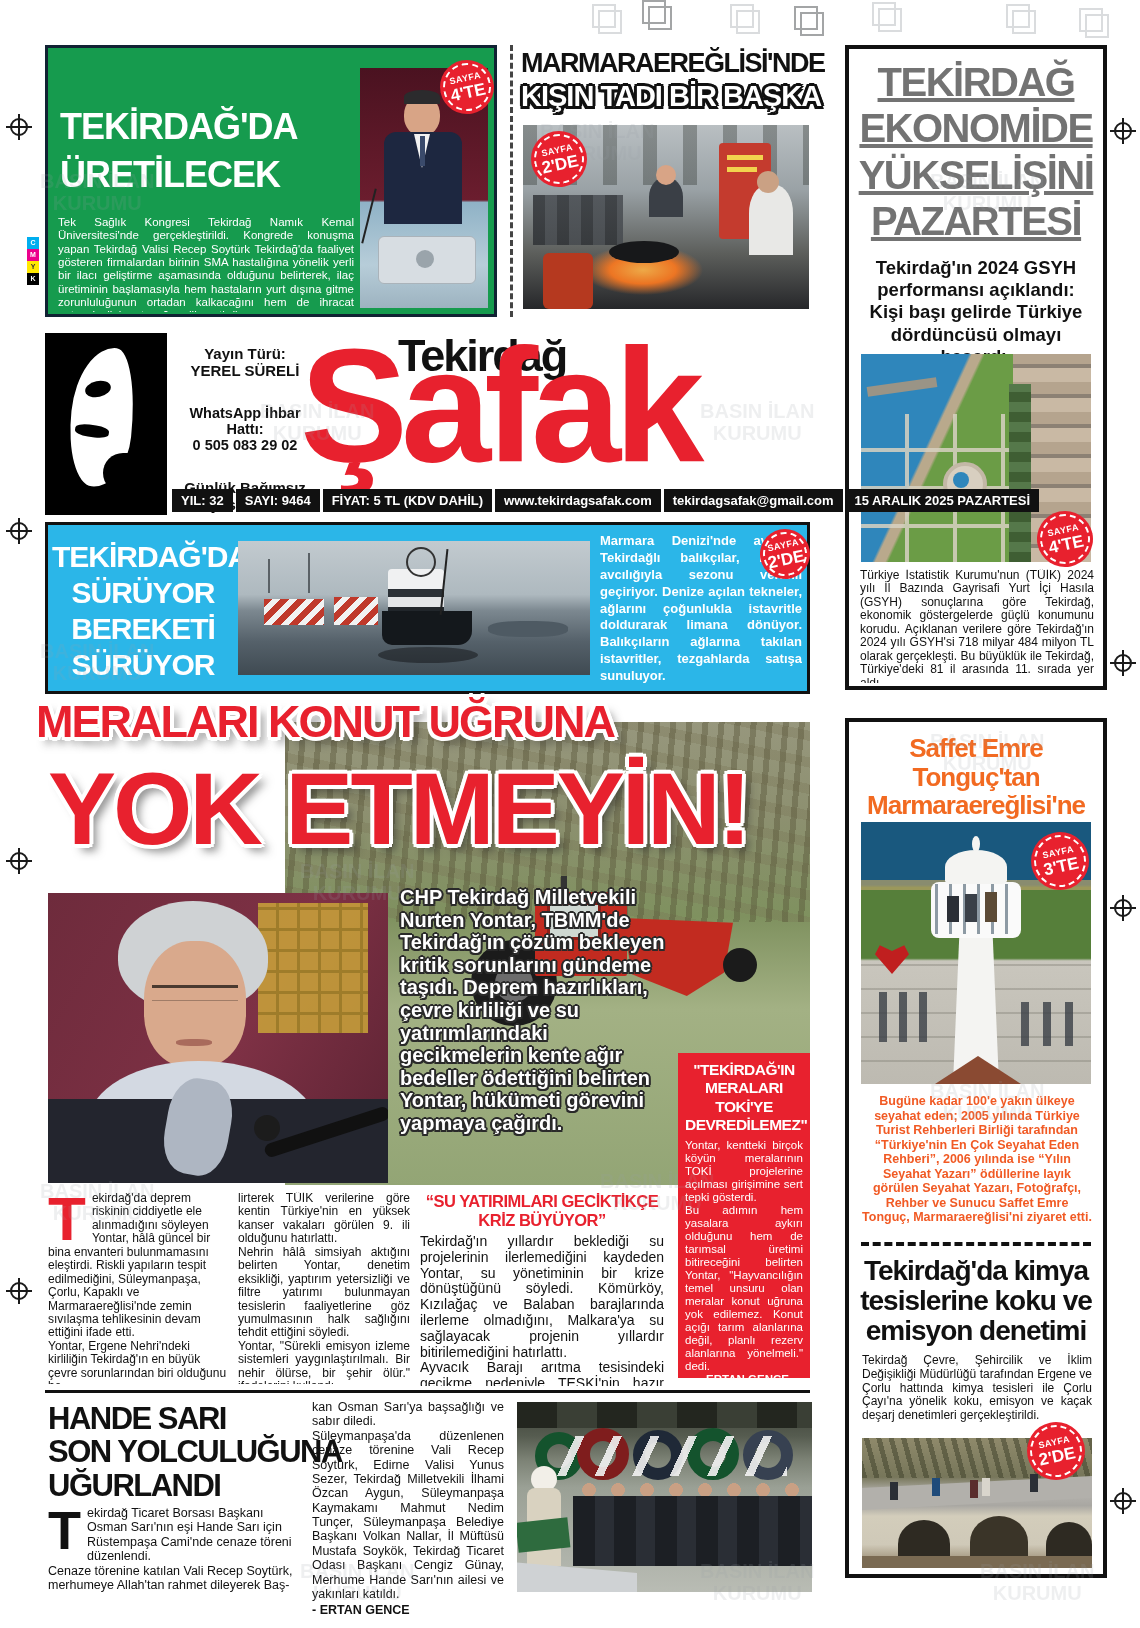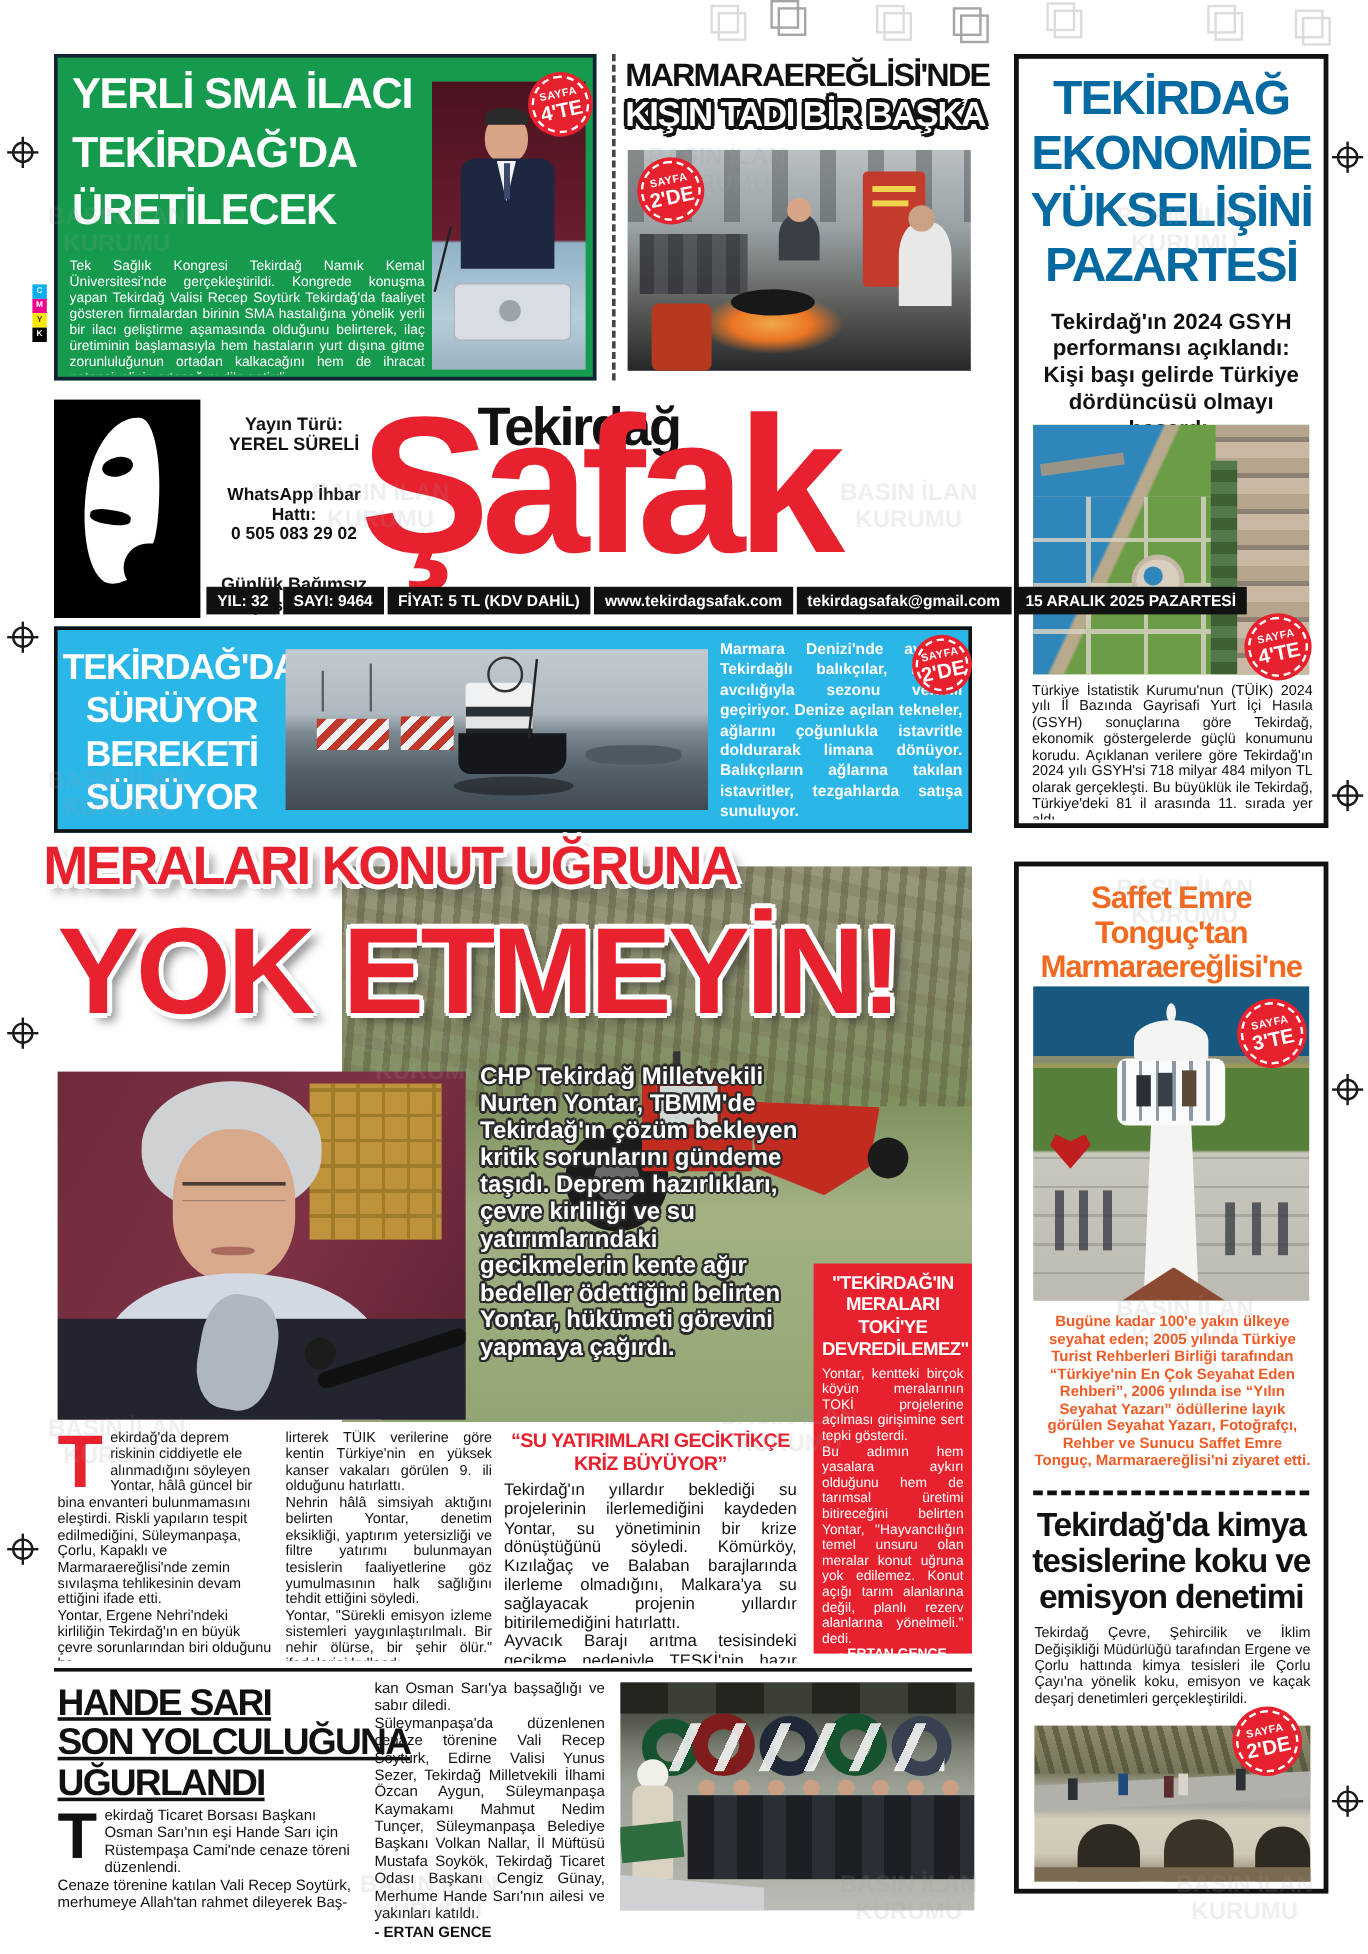--- a/index.html
+++ b/index.html
@@ -89,21 +89,21 @@
 <div class="wm" style="left:300px;top:860px;"><span>BASIN İLAN</span><br><span>KURUMU</span></div>
 <div class="wm" style="left:40px;top:1180px;"><span>BASIN İLAN</span><br><span>KURUMU</span></div>
 <div class="wm" style="left:600px;top:1170px;"><span>BASIN İLAN</span><br><span>KURUMU</span></div>
 <div class="wm" style="left:930px;top:1080px;"><span>BASIN İLAN</span><br><span>KURUMU</span></div>
 <div class="wm" style="left:300px;top:1560px;"><span>BASIN İLAN</span><br><span>KURUMU</span></div>
 <div class="wm" style="left:700px;top:1560px;"><span>BASIN İLAN</span><br><span>KURUMU</span></div>
 <div class="wm" style="left:980px;top:1560px;"><span>BASIN İLAN</span><br><span>KURUMU</span></div>
 
 <div class="abs" style="left:45px;top:45px;width:452px;height:272px;background:#169b4e;border:3px solid #123;box-sizing:border-box;">
   <div class="hl" style="position:absolute;left:12px;top:6px;width:300px;color:#fff;font-size:36px;line-height:1.35;">
-    <span>YERLİ SMA İLACI</span><br>
+    <br>
     <span>TEKİRDAĞ'DA</span><br>
     <span>ÜRETİLECEK</span>
   </div>
   <div class="photo" style="left:312px;top:20px;width:128px;height:240px;background:linear-gradient(180deg,#4a1220 0%,#6b1d2e 55%,#8fb2c6 56%,#b7cdd9 82%,#9db3c0 100%);">
     <div style="position:absolute;left:44px;top:26px;width:36px;height:42px;background:#d8a486;border-radius:50% 50% 46% 46%;"></div>
     <div style="position:absolute;left:44px;top:22px;width:36px;height:14px;background:#2b2b2d;border-radius:50% 50% 0 0;"></div>
     <div style="position:absolute;left:24px;top:64px;width:78px;height:92px;background:#1d2740;border-radius:12px 12px 0 0;"></div>
     <div style="position:absolute;left:54px;top:66px;width:16px;height:34px;background:#f2f2f2;clip-path:polygon(0 0,100% 0,50% 100%);"></div>
     <div style="position:absolute;left:60px;top:68px;width:5px;height:30px;background:#3a4a6b;"></div>
     <div style="position:absolute;left:18px;top:168px;width:96px;height:46px;background:#d7dde2;border-radius:6px;border:1px solid #aab3ba;"></div>
@@ -134,21 +134,21 @@
     <div style="position:absolute;left:86px;top:116px;width:70px;height:22px;background:#17181a;border-radius:50%;"></div>
     <div style="position:absolute;left:20px;top:128px;width:50px;height:56px;background:#b5391f;border-radius:6px;"></div>
   </div>
   <div class="badge" style="left:18px;top:86px;width:56px;height:56px;">
     <span class="b1">SAYFA</span>
     <span class="b2">2'DE</span>
   </div>
 </div>
 
 <div class="abs" style="left:845px;top:45px;width:262px;height:645px;border:4px solid #111;box-sizing:border-box;background:#fff;">
-  <div class="hl" style="position:absolute;left:0;top:10px;width:100%;text-align:center;font-size:40px;line-height:1.16;letter-spacing:-1.5px;color:#0369a1;">
+  <div class="hl" style="position:absolute;left:0;top:10px;width:100%;text-align:center;font-size:40px;line-height:1.16;letter-spacing:-1.5px;color:#737373;text-decoration:underline;">
     <span>TEKİRDAĞ</span><br>
     <span>EKONOMİDE</span><br>
     <span>YÜKSELİŞİNİ</span><br>
     <span>PAZARTESİ</span>
   </div>
   <div style="position:absolute;left:10px;top:208px;width:234px;text-align:center;font-weight:bold;font-size:18.5px;line-height:1.2;color:#111;">Tekirdağ'ın 2024 GSYH performansı açıklandı: Kişi başı gelirde Türkiye dördüncüsü olmayı başardı.</div>
   <div class="photo" style="left:12px;top:305px;width:230px;height:208px;background:#6b9c46;">
     <div style="position:absolute;inset:0;background:linear-gradient(115deg,#2f86bb 0%,#2f86bb 33%,#b9a98c 34%,#b9a98c 37%,transparent 38%);"></div>
     <div style="position:absolute;left:0;top:60px;width:150px;height:148px;background:repeating-linear-gradient(0deg,transparent 0 34px,#d8d2c2 34px 38px),repeating-linear-gradient(90deg,transparent 0 44px,#d8d2c2 44px 48px);opacity:.85;"></div>
     <div style="position:absolute;right:0;top:0;width:78px;height:208px;background:repeating-linear-gradient(0deg,#c9b9a4 0 14px,#8c8174 14px 18px,#b5a48e 18px 30px);"></div>
@@ -261,21 +261,21 @@
 Nehrin hâlâ simsiyah aktığını belirten Yontar, denetim eksikliği, yaptırım yetersizliği ve filtre yatırımı bulunmayan tesislerin faaliyetlerine göz yumulmasının halk sağlığını tehdit ettiğini söyledi.
 Yontar, "Sürekli emisyon izleme sistemleri yaygınlaştırılmalı. Bir nehir ölürse, bir şehir ölür." ifadelerini kullandı.</div>
 <div class="abs" style="left:420px;top:1192px;width:244px;height:194px;overflow:hidden;z-index:6;">
   <div style="color:#e8212e;font-weight:bold;font-size:16.5px;line-height:1.15;text-align:center;letter-spacing:-.5px;">“SU YATIRIMLARI GECİKTİKÇE KRİZ BÜYÜYOR”</div>
   <div class="just pre" style="font-size:14px;line-height:1.13;color:#111;margin-top:4px;">Tekirdağ'ın yıllardır beklediği su projelerinin ilerlemediğini kaydeden Yontar, su yönetiminin bir krize dönüştüğünü söyledi. Kömürköy, Kızılağaç ve Balaban barajlarında ilerleme olmadığını, Malkara'ya su sağlayacak projenin yıllardır bitirilemediğini hatırlattı.
 Ayvacık Barajı arıtma tesisindeki gecikme nedeniyle TESKİ'nin hazır hatlarının devreye alınamadığını, İnecik ve Dedecik barajlarında çalışmaların ağır ilerlediğini belirtti. Ayrıca, kuyu tahsislerinin insani tüketime kapatılmasını da eleştirdi.</div>
 </div>
 
 <div class="abs" style="left:45px;top:1390px;width:765px;height:3px;background:#111;"></div>
 
-<div class="hl" style="position:absolute;left:48px;top:1402px;font-size:31px;line-height:1.08;letter-spacing:-1.5px;color:#111;text-decoration:underline;">
+<div class="hl" style="position:absolute;left:48px;top:1402px;font-size:31px;line-height:1.08;letter-spacing:-1.5px;color:#111;">
   <span>HANDE SARI</span><br>
   <span>SON YOLCULUĞUNA</span><br>
   <span>UĞURLANDI</span>
 </div>
 <div class="abs" style="left:48px;top:1506px;width:255px;height:116px;font-size:12.5px;line-height:1.15;color:#111;overflow:hidden;">
   <span class="dropcap" style="color:#111;font-size:54px;">T</span><span class="just pre" style="display:inline;">ekirdağ Ticaret Borsası Başkanı Osman Sarı'nın eşi Hande Sarı için Rüstempaşa Cami'nde cenaze töreni düzenlendi.
 Cenaze törenine katılan Vali Recep Soytürk, merhumeye Allah'tan rahmet dileyerek Baş-</span>
 </div>
 <div class="abs" style="left:312px;top:1400px;width:192px;height:218px;font-size:12.5px;line-height:1.15;color:#111;overflow:hidden;">
   <div class="just pre">kan Osman Sarı'ya başsağlığı ve sabır diledi.

